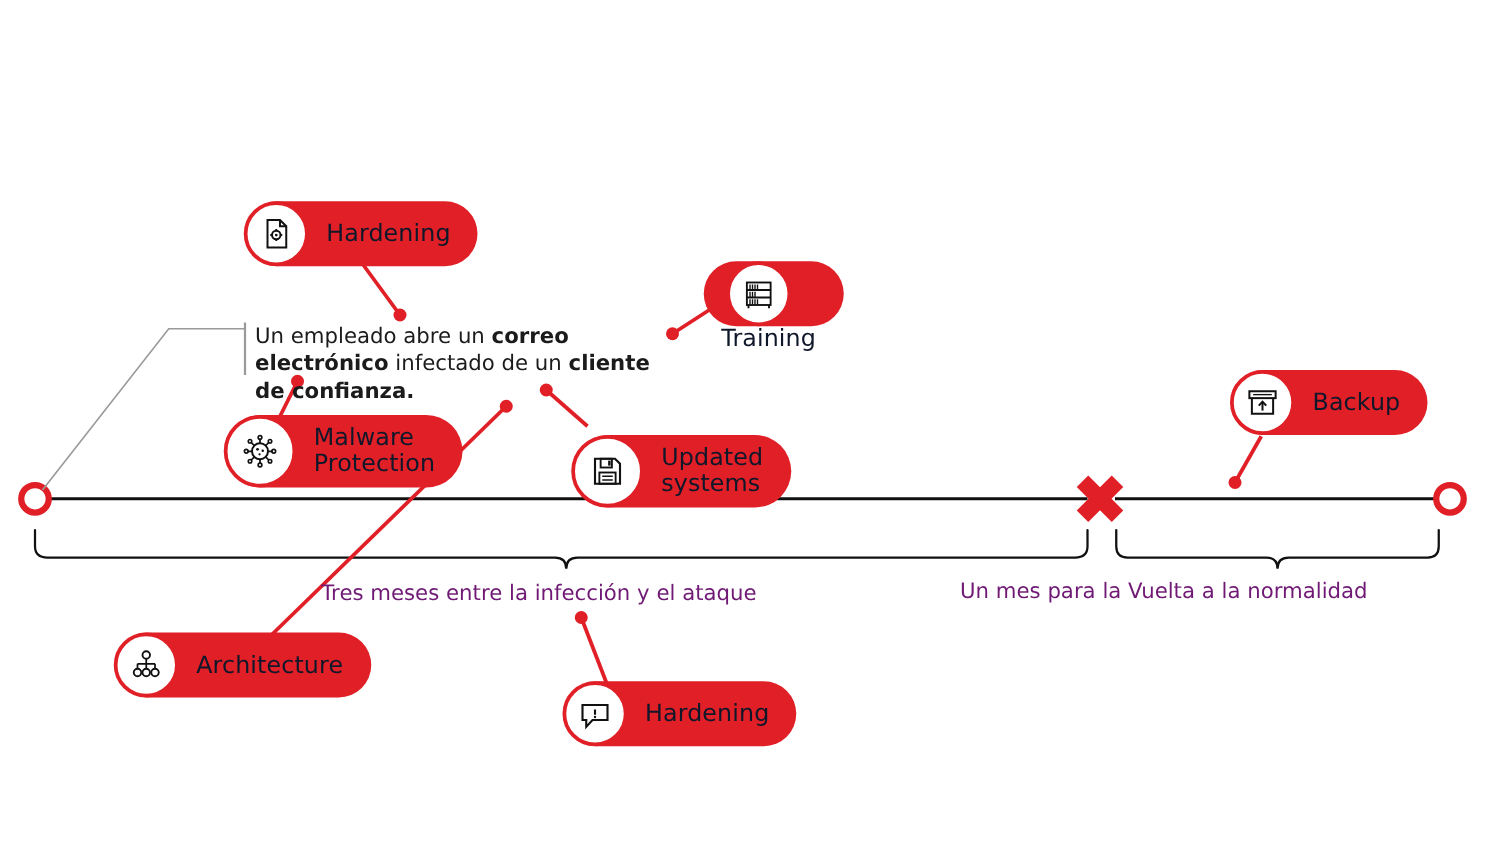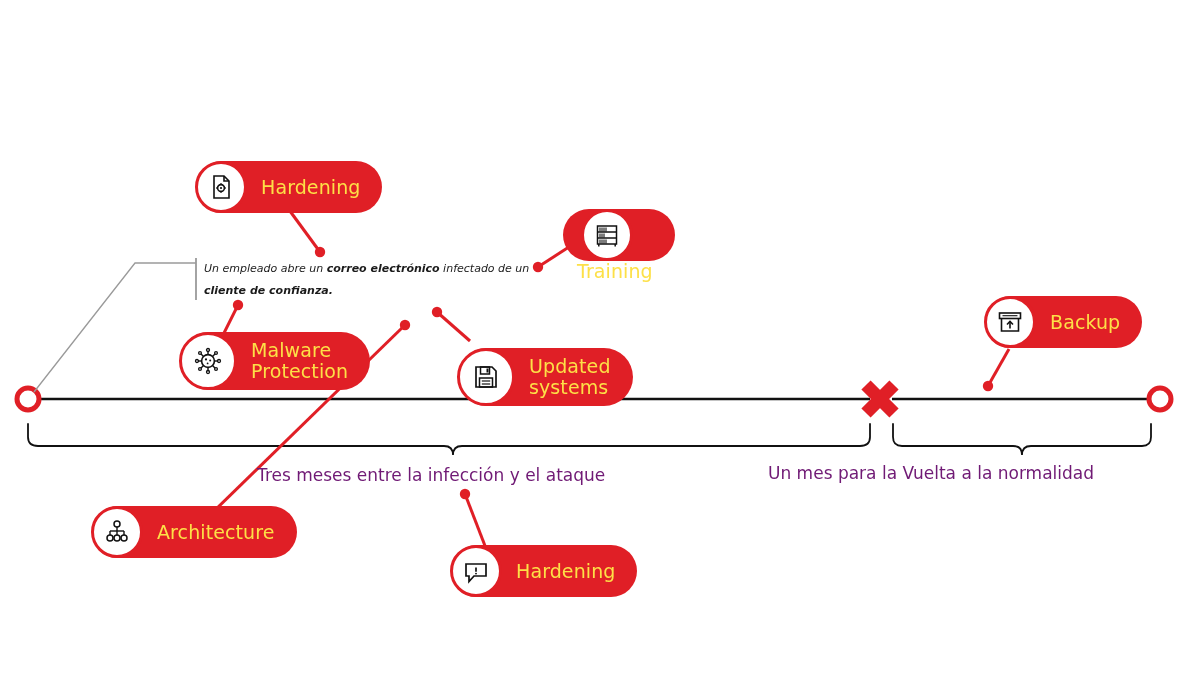--- a/index.html
+++ b/index.html
@@ -26,40 +26,39 @@
     width:52px;height:52px;flex:0 0 52px;
     border-radius:50%;
     background:#ffffff;
     border:3px solid #e01f26;
     box-sizing:border-box;
     display:flex;align-items:center;justify-content:center;
     margin-left:-1px;
   }
   .badge .disc svg{display:block;}
   .badge .blabel{
-    color:#fde047;
+    color:#0f172a;
     font-size:19px;
     line-height:21px;
     margin-left:14px;
     white-space:pre-line;
     letter-spacing:.1px;
   }
   .badge.two-line{height:58px;border-radius:29px;}
   .badge.two-line .disc{width:58px;height:58px;flex:0 0 58px;}
 
   
   #event-text{
     position:absolute;
     left:204px;top:258px;
     width:340px;
-    font-size:11px;
+    font-size:17px;
     line-height:22px;
     color:#1b1b1b;
     z-index:4;
-    font-style:italic;
   }
   #event-text b{font-weight:bold;}
 
   .caption{
     position:absolute;
     font-size:17px;
     color:#701a75;
     white-space:nowrap;
     z-index:4;
   }

